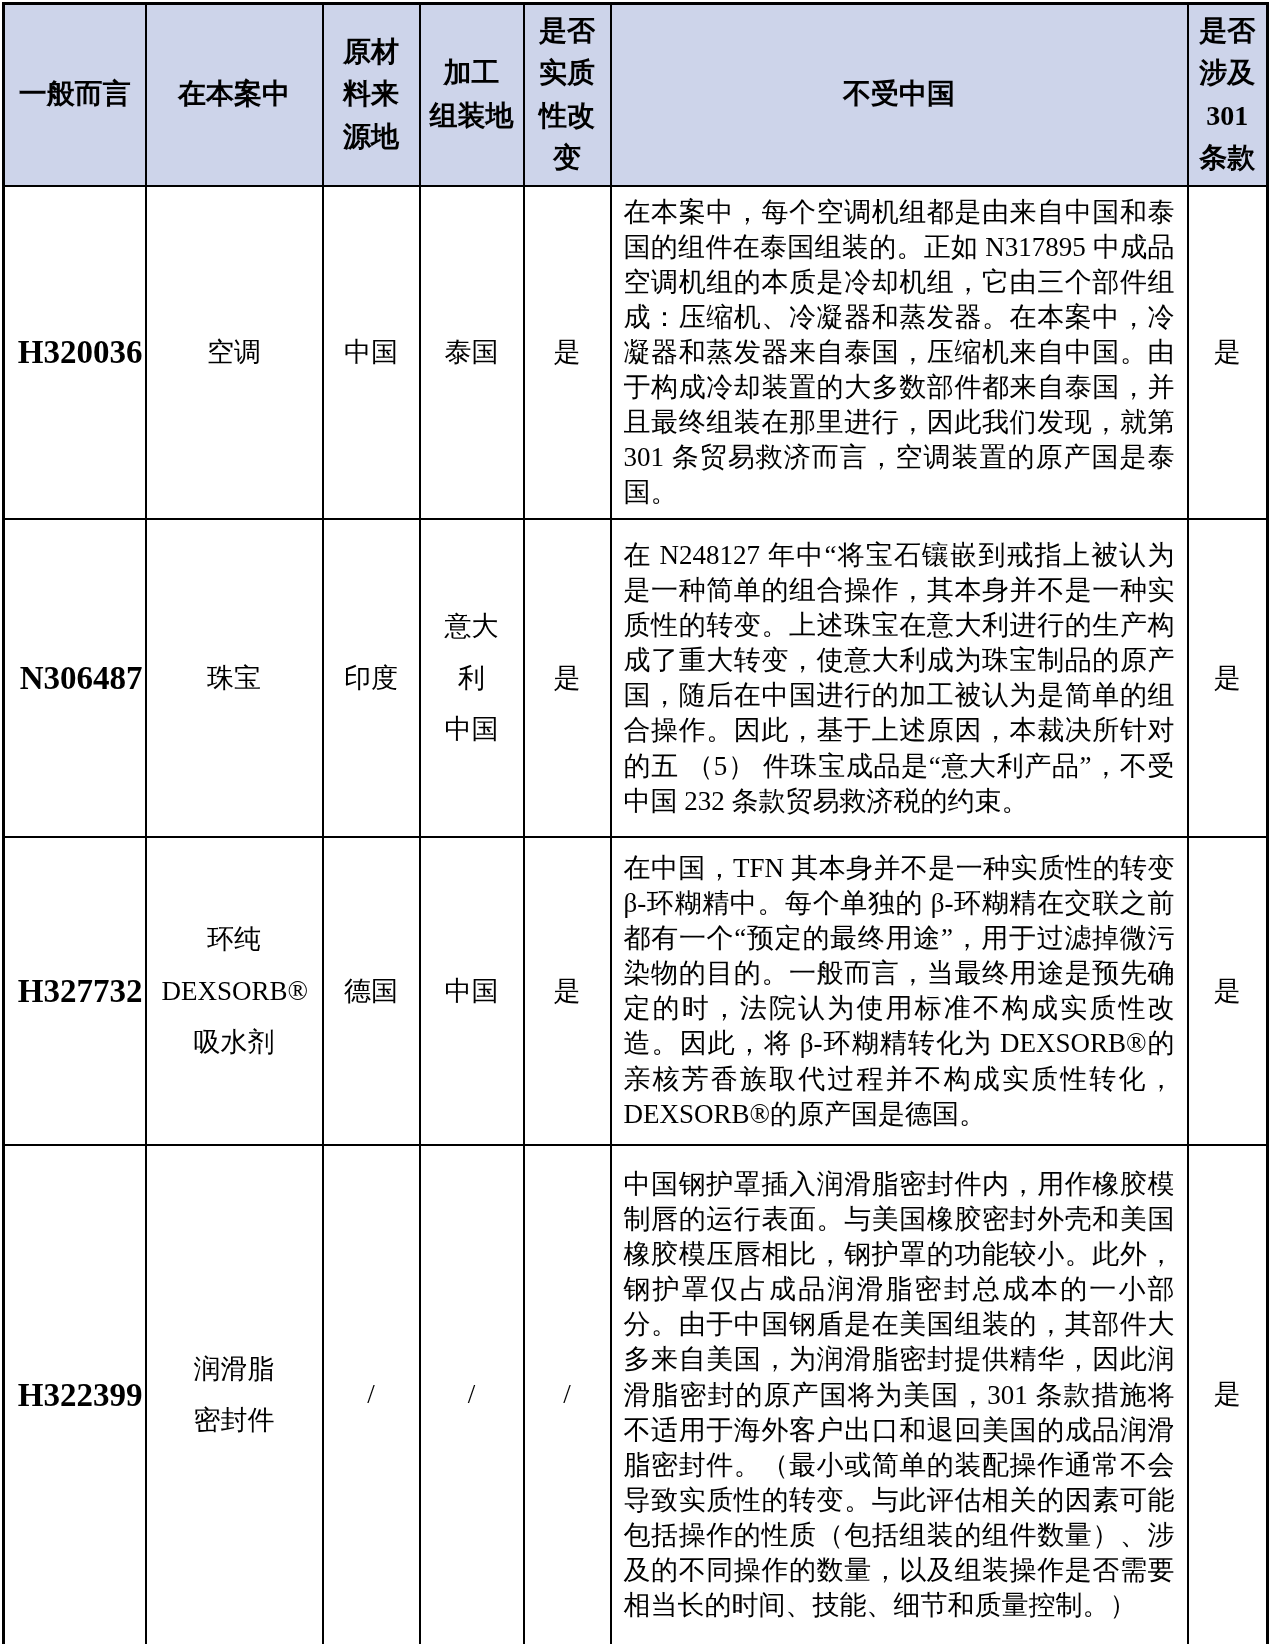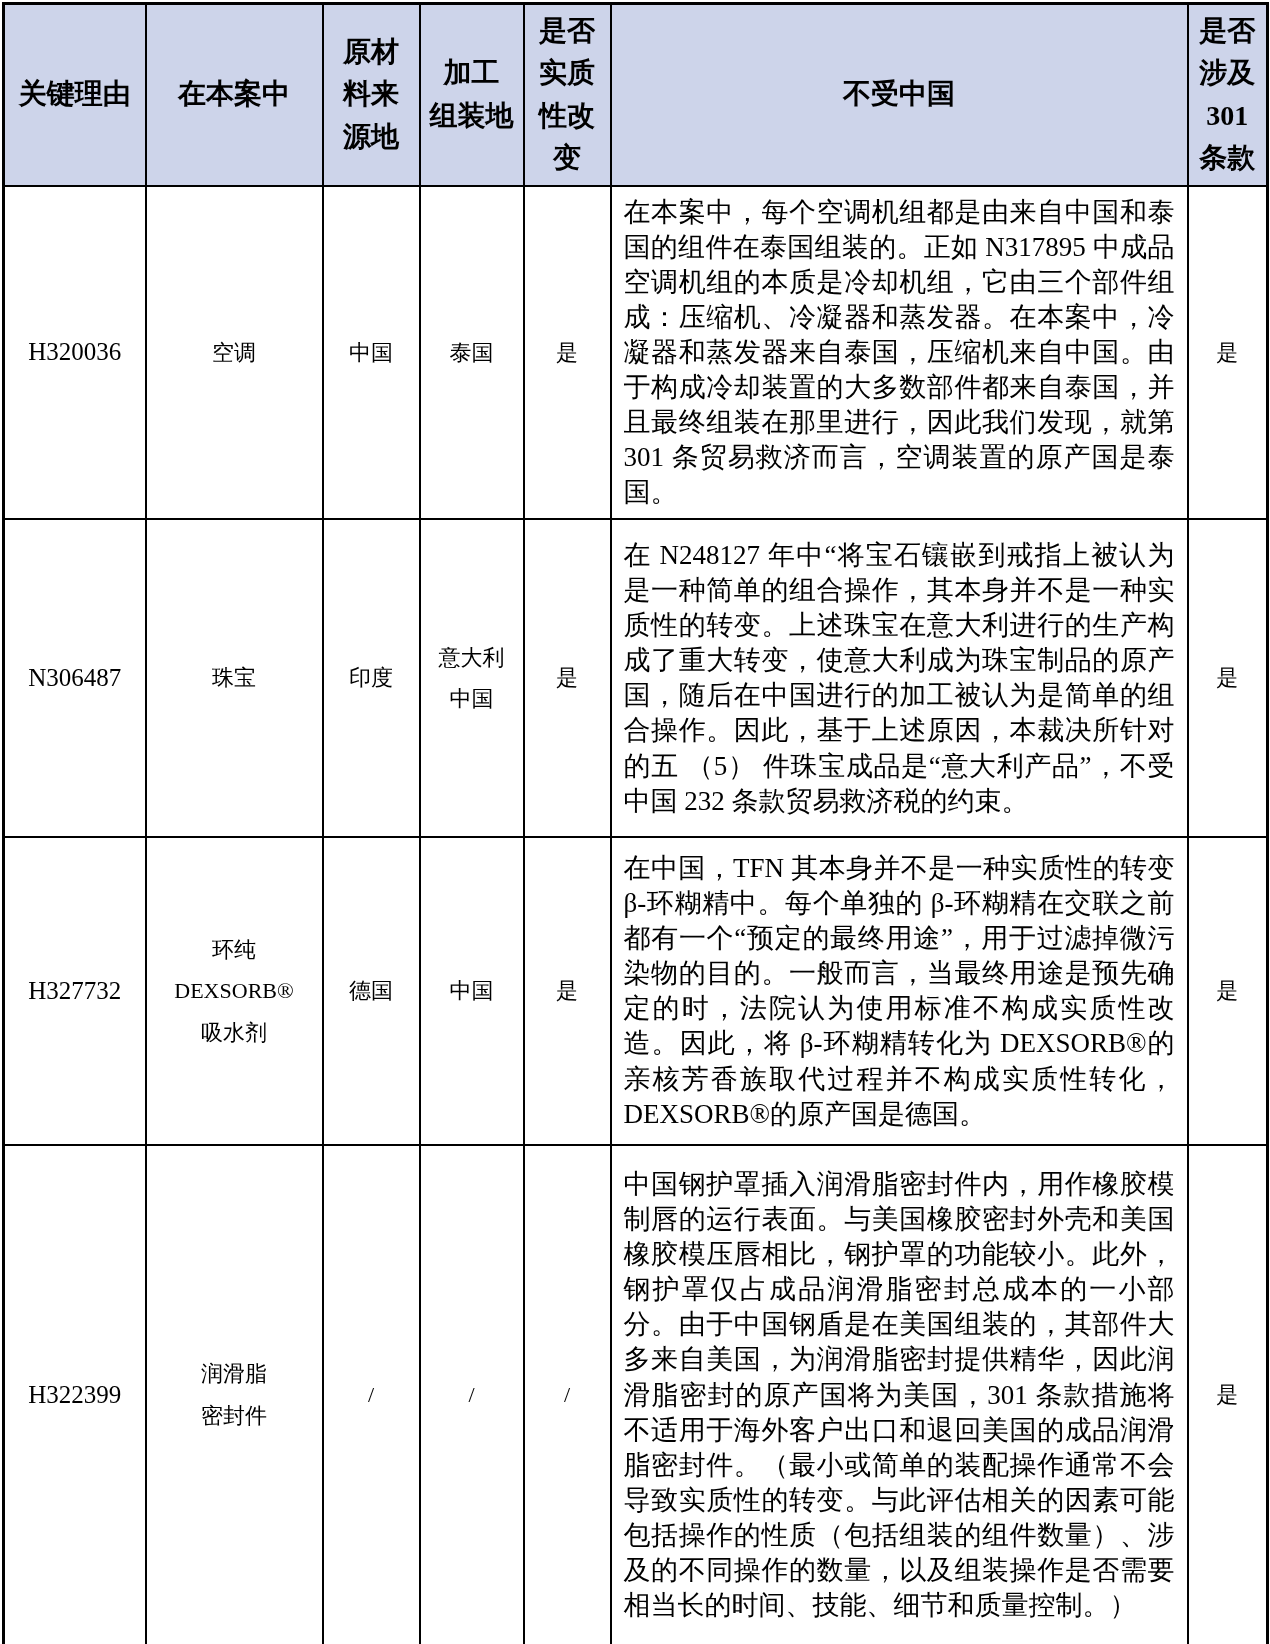--- a/index.html
+++ b/index.html
@@ -33,29 +33,29 @@
     font-weight: bold;
     font-size: 28px;
     line-height: 1.52;
     text-align: center;
     white-space: pre-line;
     padding: 4px 2px;
   }
   thead tr { height: 182px; }
   td.center {
     text-align: center;
-    font-size: 22px;
+    font-size: 27px;
     line-height: 1.9;
     white-space: pre-line;
-    padding: 2px;
+    padding: 15px;
   }
   td.rid {
-    text-align: center;
-    font-size: 25px;
-    font-weight: normal;
+    text-align: right;
+    font-size: 33px;
+    font-weight: bold;
     padding: 2px;
   }
   td.reason {
     text-align: justify;
     font-size: 27px;
     line-height: 1.3;
     padding: 8px 12px;
   }
   tr.row-1 { height: 315px; }
   tr.row-2 { height: 318px; }
@@ -71,21 +71,21 @@
       <col style="width:142px">
       <col style="width:177px">
       <col style="width:97px">
       <col style="width:104px">
       <col style="width:87px">
       <col style="width:577px">
       <col style="width:80px">
     </colgroup>
     <thead>
       <tr>
-        <th>关键理由</th>
+        <th>一般而言</th>
         <th>在本案中</th>
         <th>原材
 料来
 源地</th>
         <th>加工
 组装地</th>
         <th>是否
 实质
 性改
 变</th>

